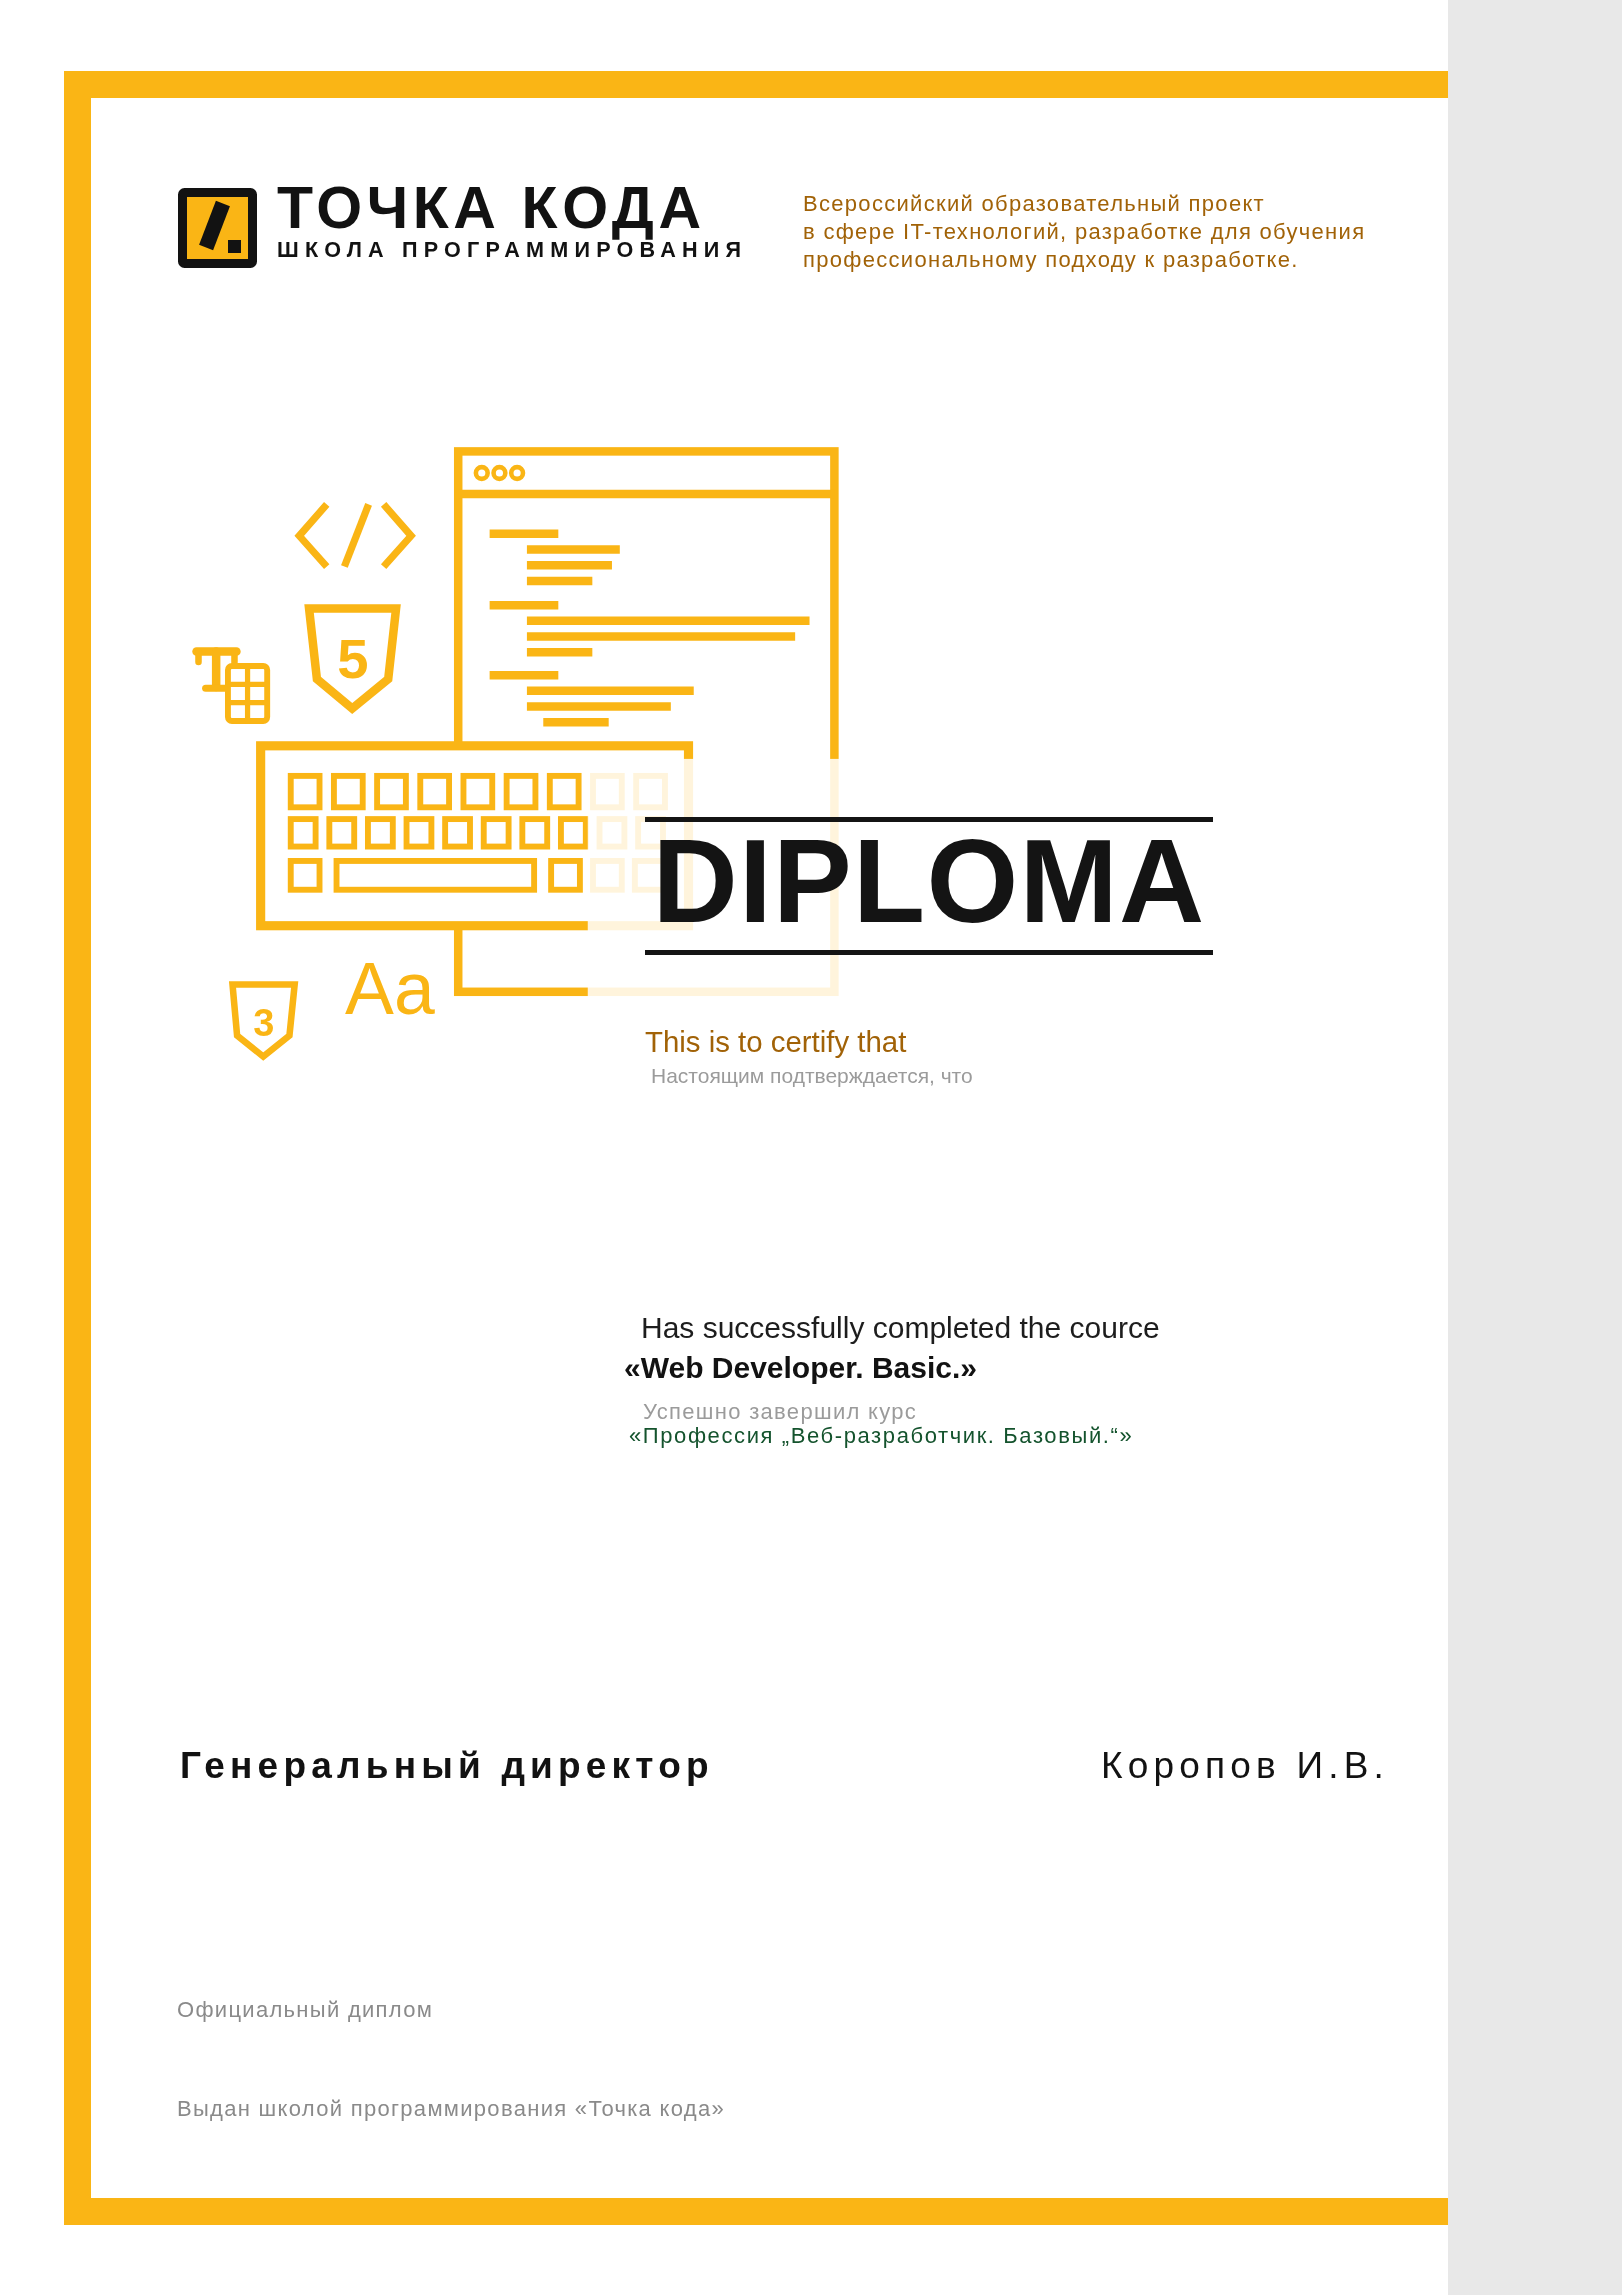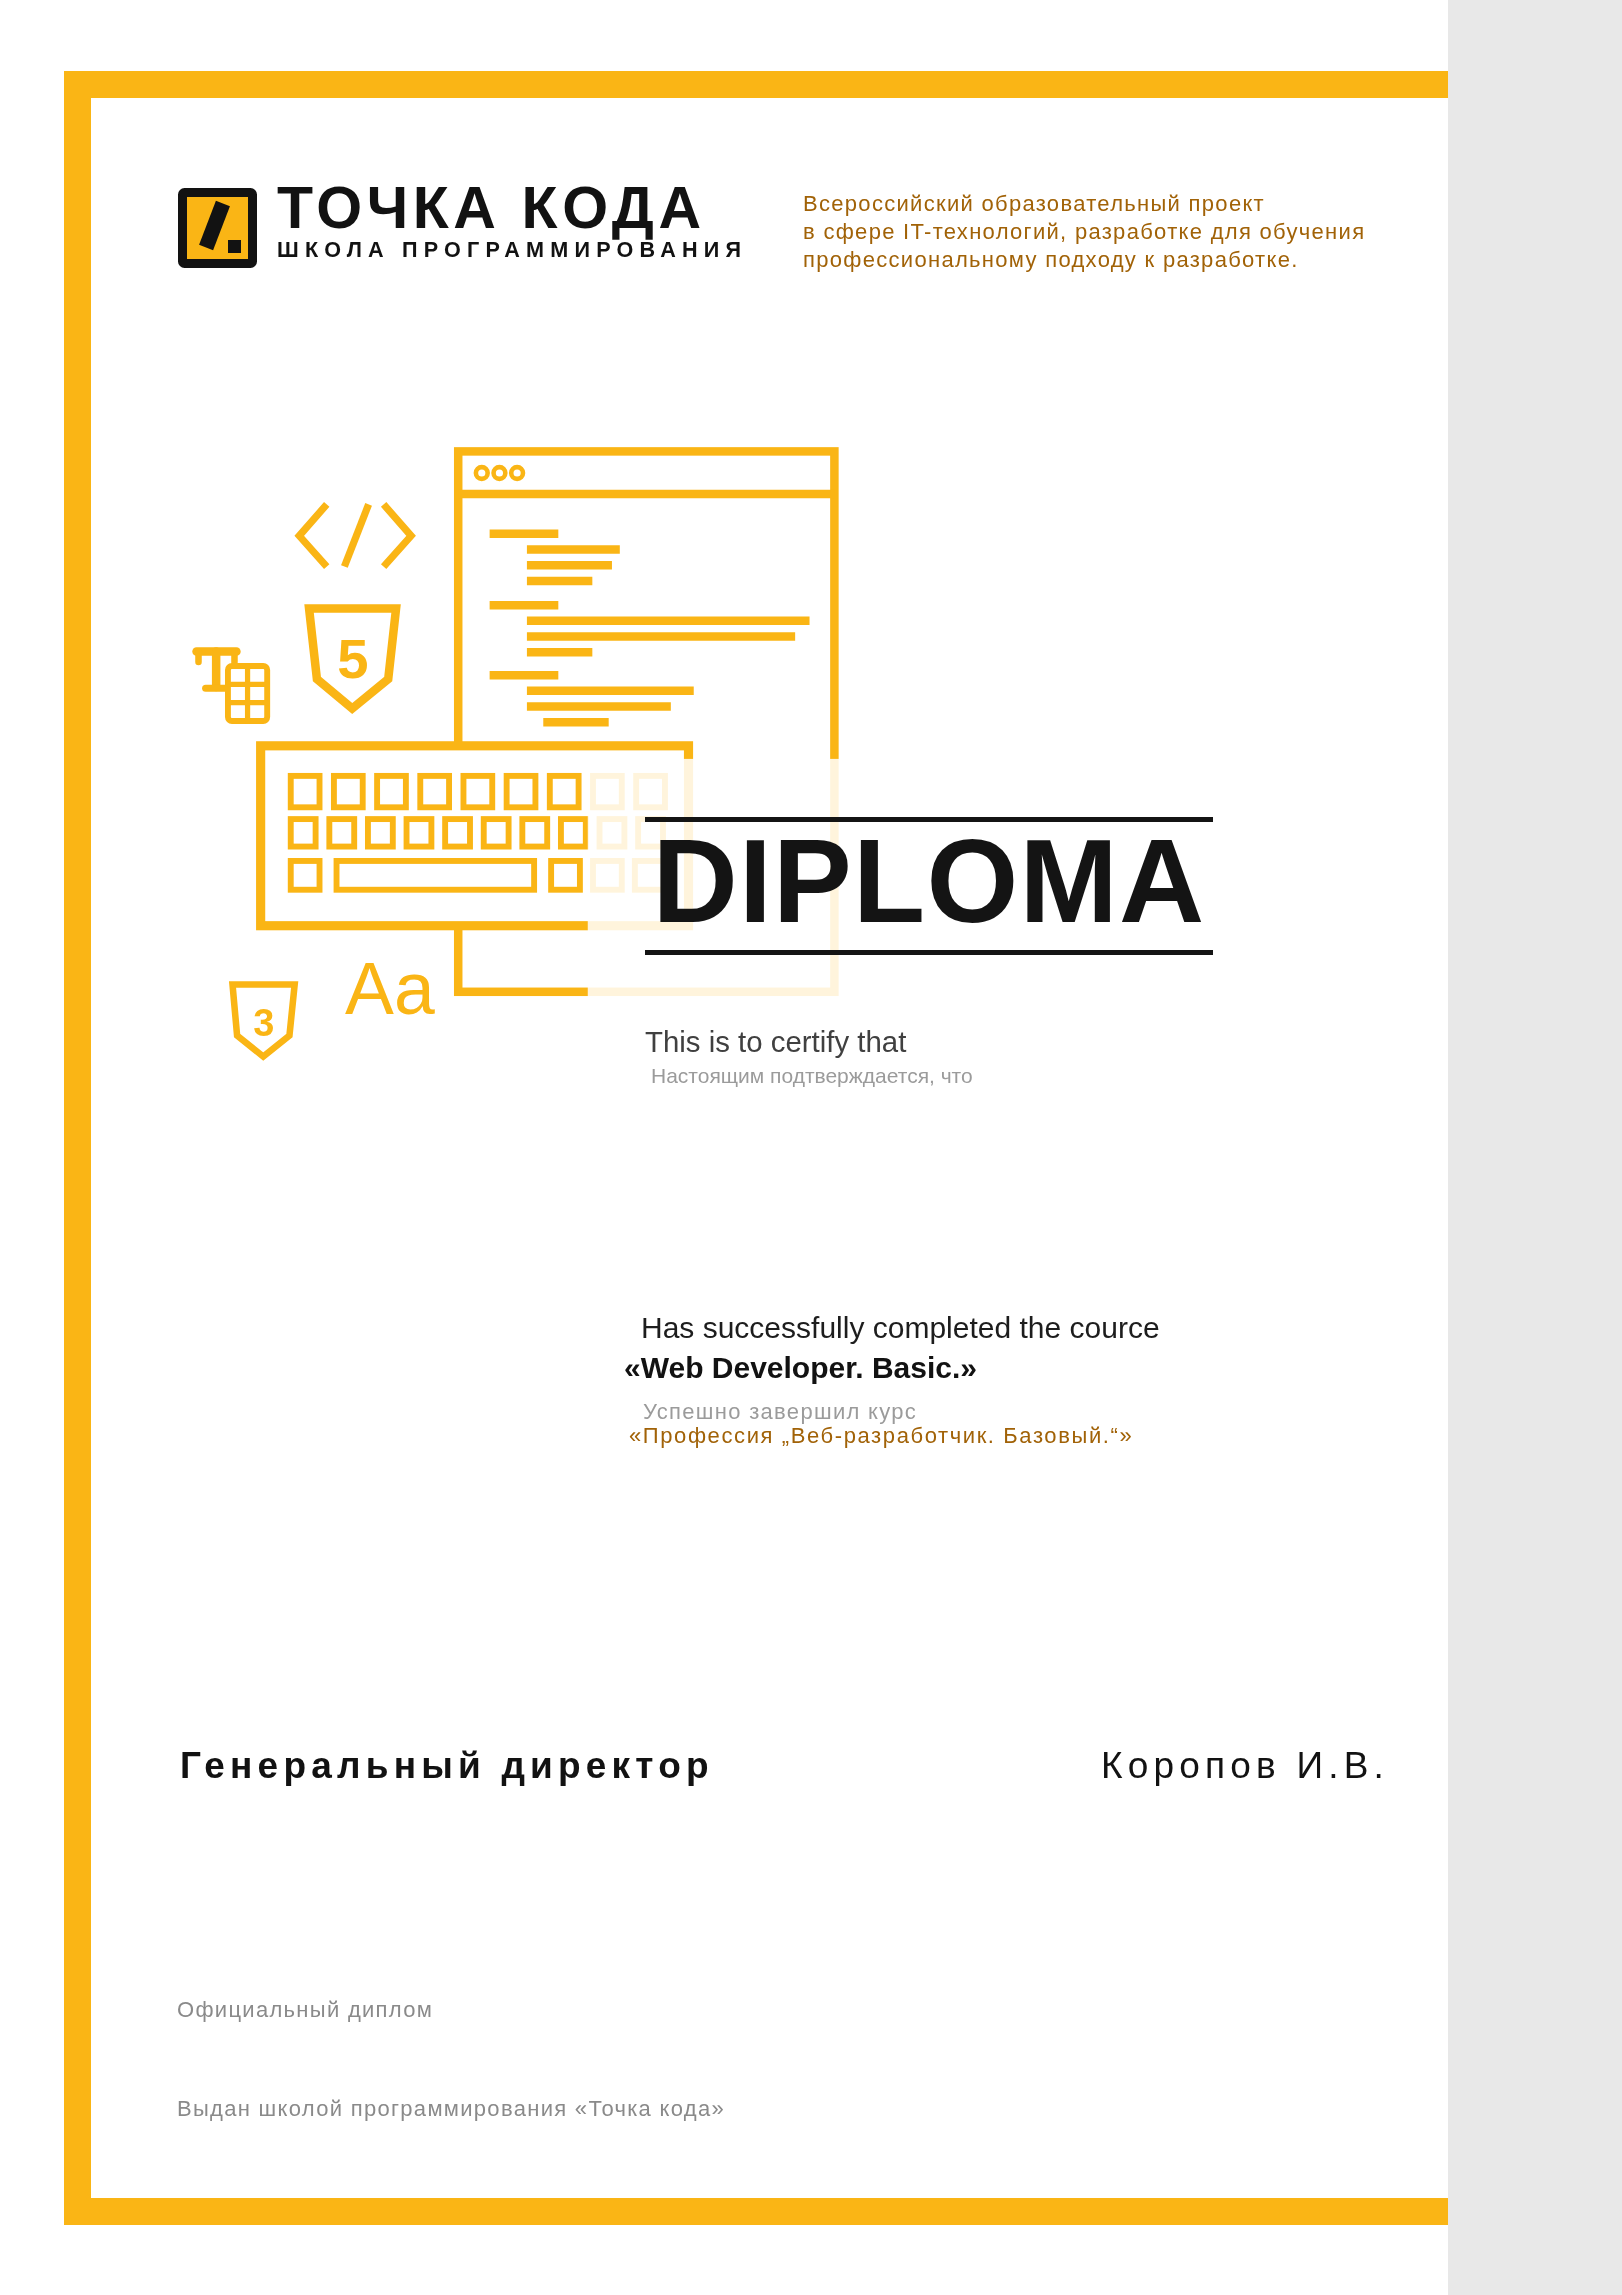--- a/index.html
+++ b/index.html
@@ -33,27 +33,27 @@
     color:#a16207;white-space:nowrap;
   }
   
   .rule{left:645px;width:568px;height:4.6px;background:#141414;}
   #rule-top{top:817px;}
   #rule-bottom{top:950px;}
   #diploma-title{
     left:645px;top:822px;width:568px;text-align:center;
     font-size:118px;font-weight:700;letter-spacing:1.3px;line-height:1;color:#141414;white-space:nowrap;
   }
-  #certify-en{left:645px;top:1027px;font-size:29.4px;color:#404040;line-height:1;white-space:nowrap;}
+  #certify-en{left:645px;top:1027px;font-size:29.4px;color:#a16207;line-height:1;white-space:nowrap;}
   #certify-ru{left:645px;top:1065px;font-size:21px;color:#9B9B9B;line-height:1;white-space:nowrap;margin-left:6px;}
   
   #completed-en{left:641px;top:1313px;font-size:30px;color:#1d1d1d;line-height:1;white-space:nowrap;}
   #course-en{left:624px;top:1353px;font-size:30px;font-weight:700;color:#121212;line-height:1;white-space:nowrap;text-align:center;}
   #completed-ru{left:643px;top:1401px;font-size:22px;letter-spacing:1.3px;color:#9B9B9B;line-height:1;white-space:nowrap;}
-  #course-ru{left:629px;top:1425px;font-size:22px;letter-spacing:1.6px;color:#a16207;line-height:1;white-space:nowrap;}
+  #course-ru{left:629px;top:1425px;font-size:22px;letter-spacing:1.6px;color:#14532d;line-height:1;white-space:nowrap;}
   
   #sig-role{left:180px;top:1747px;font-size:37px;font-weight:700;letter-spacing:5.2px;color:#121212;line-height:1;white-space:nowrap;}
   #sig-name{left:1101px;top:1747px;font-size:37px;font-weight:400;letter-spacing:5.2px;color:#121212;line-height:1;white-space:nowrap;}
   
   #footer-line1{left:177px;top:1999px;font-size:22px;letter-spacing:1.3px;color:#8A8A8A;line-height:1;white-space:nowrap;}
   #footer-line2{left:177px;top:2098px;font-size:22px;letter-spacing:1.3px;color:#8A8A8A;line-height:1;white-space:nowrap;}
   
   #illustration{left:0;top:0;width:1623px;height:2295px;}
 </style>
 </head>

